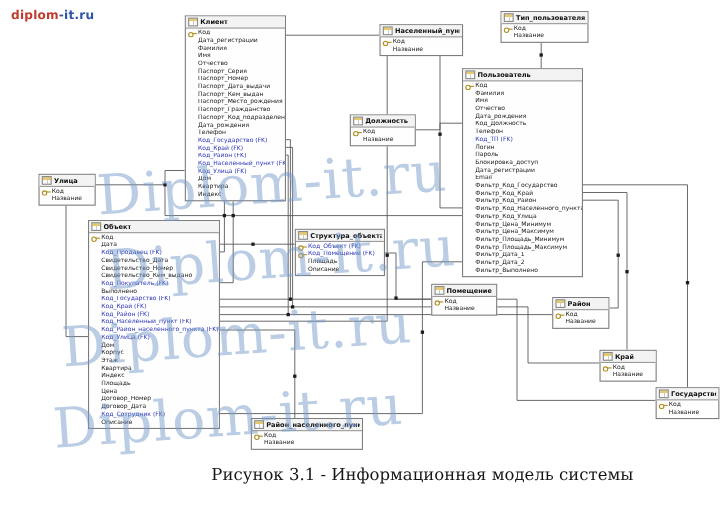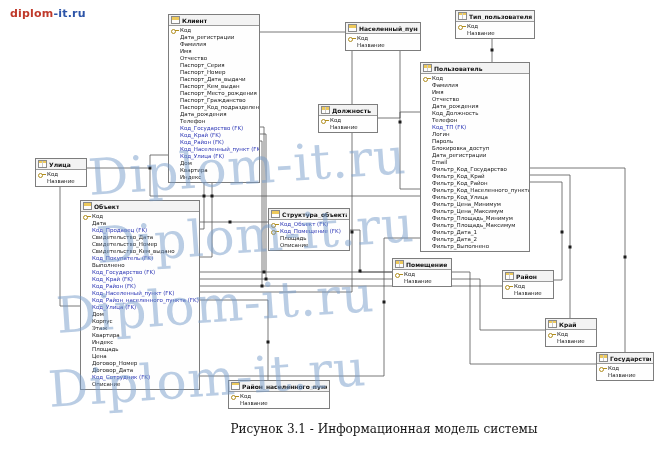--- a/index.html
+++ b/index.html
@@ -19,21 +19,21 @@
   .key-icon{position:absolute;left:2px;top:1.5px;width:8px;height:4px}
   .key-icon::before{content:"";position:absolute;left:0;top:0;width:3px;height:3px;border:1px solid #b08d1e;border-radius:50%}
   .key-icon::after{content:"";position:absolute;left:4px;top:1.5px;width:4px;height:1px;background:#b08d1e}
   #watermarks{position:absolute;left:0;top:0;width:658px;height:460px;z-index:3;pointer-events:none}
   .watermark{position:absolute;font-family:"DejaVu Serif","Liberation Serif",serif;font-size:50px;
     color:rgba(118,156,202,0.5);transform:rotate(-4deg);white-space:nowrap;letter-spacing:1px}
   #logo{position:absolute;left:10px;top:7px;z-index:4;font-size:11px;font-weight:bold;letter-spacing:0.2px}
   #logo .l{color:#c03a2b}
   #logo .r{color:#2c54a8}
   #caption{position:absolute;left:110px;right:0;top:422px;z-index:4;text-align:center;
-    font-family:"DejaVu Serif","Liberation Serif",serif;font-size:12px;color:#151515}
+    font-family:"DejaVu Serif","Liberation Serif",serif;font-size:15px;color:#151515}
 </style>
 </head>
 <body>
 
 <svg id="lines" width="658" height="460">
   <g fill="none" stroke="#565656" stroke-width="0.8">
     <polyline points="492,36 492,62"></polyline>
     <polyline points="378,118 400,118 400,112 420,112"></polyline>
     <polyline points="345,32 260,32"></polyline>
     <polyline points="400,48 400,189 420,189"></polyline>

